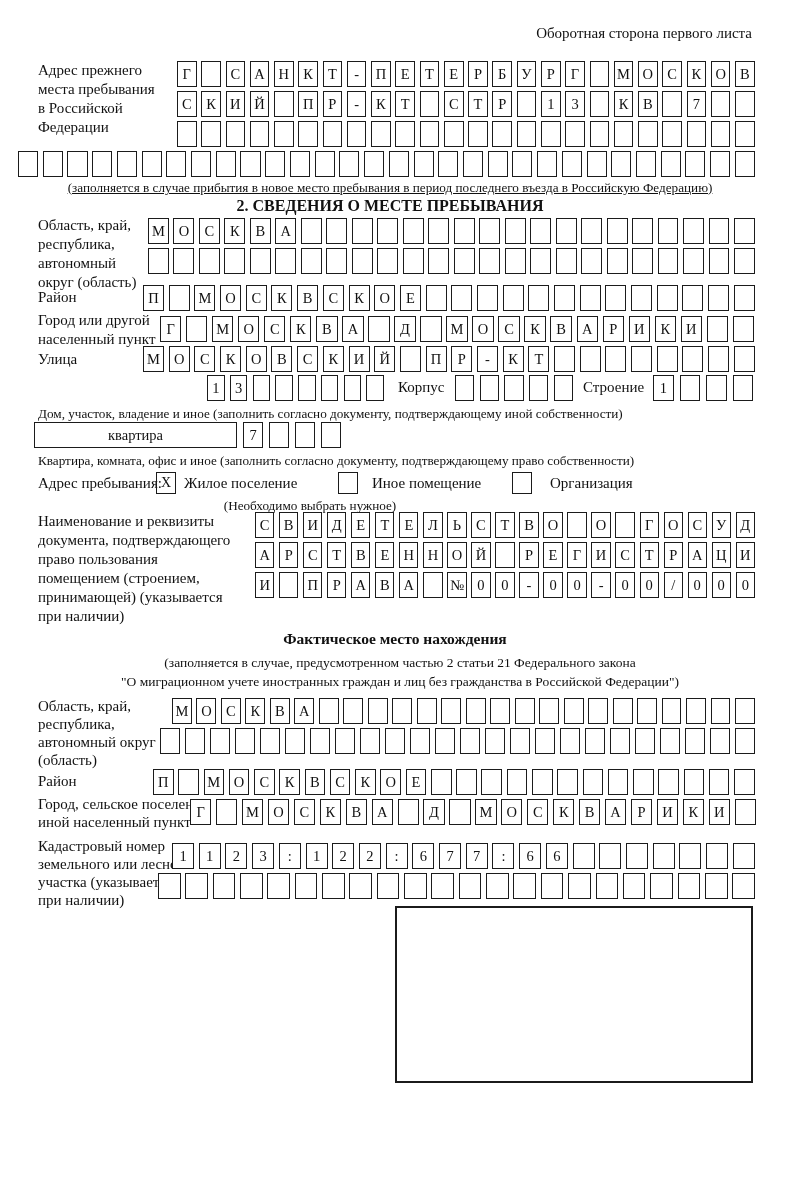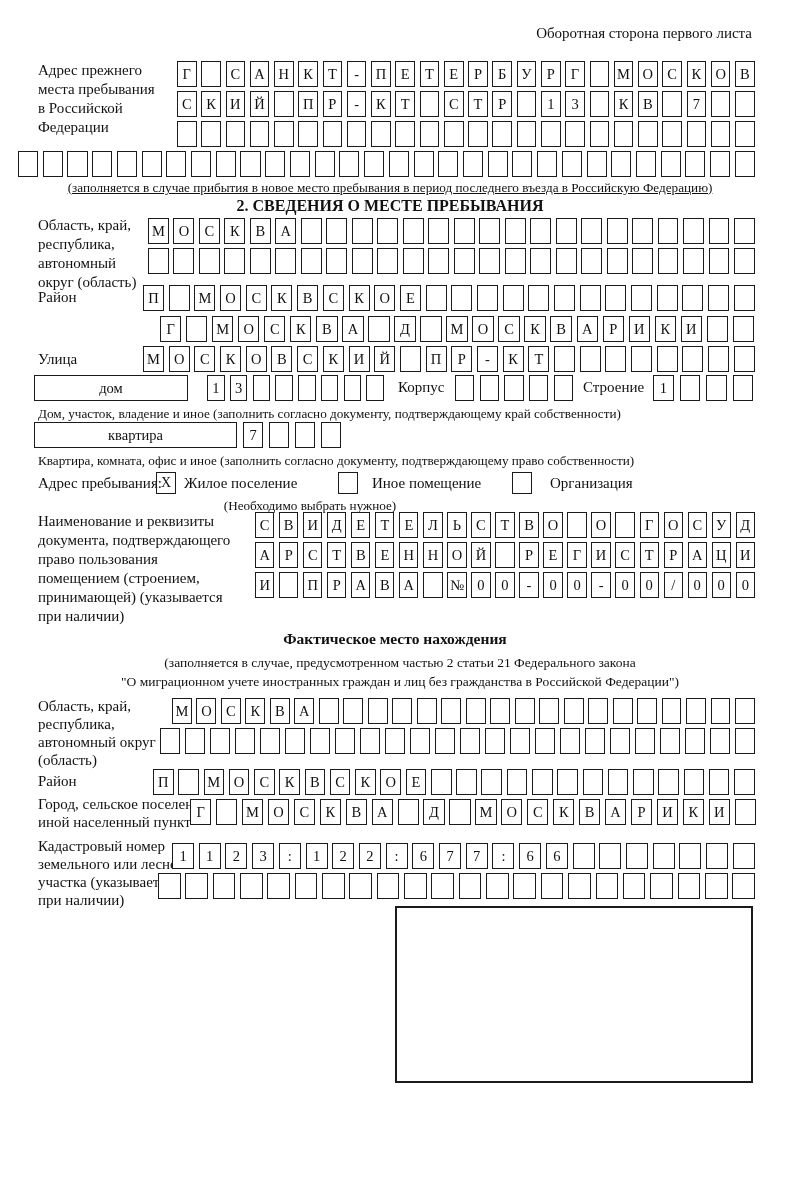--- a/index.html
+++ b/index.html
@@ -224,20 +224,22 @@
       <span class="cell" style="width: 21px;"></span>
       <span class="cell" style="width: 21px;"></span>
       <span class="cell" style="width: 21px;"></span>
       <span class="cell" style="width: 21px;"></span>
       <span class="cell" style="width: 21px;"></span>
       <span class="cell" style="width: 21px;"></span>
       <span class="cell" style="width: 21px;"></span>
       <span class="cell" style="width: 21px;"></span>
     </div>
 
+  <div class="abs lbl preline" style="left:38px;top:311px;width:140px;">Город или другой
+населенный пункт</div>
   <div class="grid" style="left:160px;top:316px;width:594px;">
       <span class="cell" style="width: 21.3261px;">Г</span>
       <span class="cell" style="width: 21.3261px;"></span>
       <span class="cell" style="width: 21.3261px;">М</span>
       <span class="cell" style="width: 21.3261px;">О</span>
       <span class="cell" style="width: 21.3261px;">С</span>
       <span class="cell" style="width: 21.3261px;">К</span>
       <span class="cell" style="width: 21.3261px;">В</span>
       <span class="cell" style="width: 21.3261px;">А</span>
       <span class="cell" style="width: 21.3261px;"></span>
@@ -278,21 +280,20 @@
       <span class="cell" style="width: 21px;"></span>
       <span class="cell" style="width: 21px;"></span>
       <span class="cell" style="width: 21px;"></span>
       <span class="cell" style="width: 21px;"></span>
       <span class="cell" style="width: 21px;"></span>
       <span class="cell" style="width: 21px;"></span>
       <span class="cell" style="width: 21px;"></span>
       <span class="cell" style="width: 21px;"></span>
     </div>
 
-  <div class="wbox" style="left:34px;top:375px;width:154px;">дом</div>
   <div class="grid" style="left:207px;top:375px;width:177px;">
       <span class="cell" style="width: 17.625px;">1</span>
       <span class="cell" style="width: 17.625px;">3</span>
       <span class="cell" style="width: 17.625px;"></span>
       <span class="cell" style="width: 17.625px;"></span>
       <span class="cell" style="width: 17.625px;"></span>
       <span class="cell" style="width: 17.625px;"></span>
       <span class="cell" style="width: 17.625px;"></span>
       <span class="cell" style="width: 17.625px;"></span>
     </div>
@@ -304,21 +305,21 @@
       <span class="cell" style="width: 19.1px;"></span>
       <span class="cell" style="width: 19.1px;"></span>
     </div>
   <div class="abs lbl" style="left:583px;top:378px;">Строение</div>
   <div class="grid" style="left:653px;top:375px;width:100px;">
       <span class="cell" style="width: 20.5px;">1</span>
       <span class="cell" style="width: 20.5px;"></span>
       <span class="cell" style="width: 20.5px;"></span>
       <span class="cell" style="width: 20.5px;"></span>
     </div>
-  <div class="abs cap" style="left:38px;top:406px;">Дом, участок, владение и иное (заполнить согласно документу, подтверждающему край собственности)</div>
+  <div class="abs cap" style="left:38px;top:406px;">Дом, участок, владение и иное (заполнить согласно документу, подтверждающему иной собственности)</div>
 
   <div class="wbox" style="left:34px;top:422px;width:203px;">квартира</div>
   <div class="grid" style="left:243px;top:422px;width:98px;">
       <span class="cell" style="width: 20px;">7</span>
       <span class="cell" style="width: 20px;"></span>
       <span class="cell" style="width: 20px;"></span>
       <span class="cell" style="width: 20px;"></span>
     </div>
   <div class="abs cap" style="left:38px;top:453px;">Квартира, комната, офис и иное (заполнить согласно документу, подтверждающему право собственности)</div>
 

